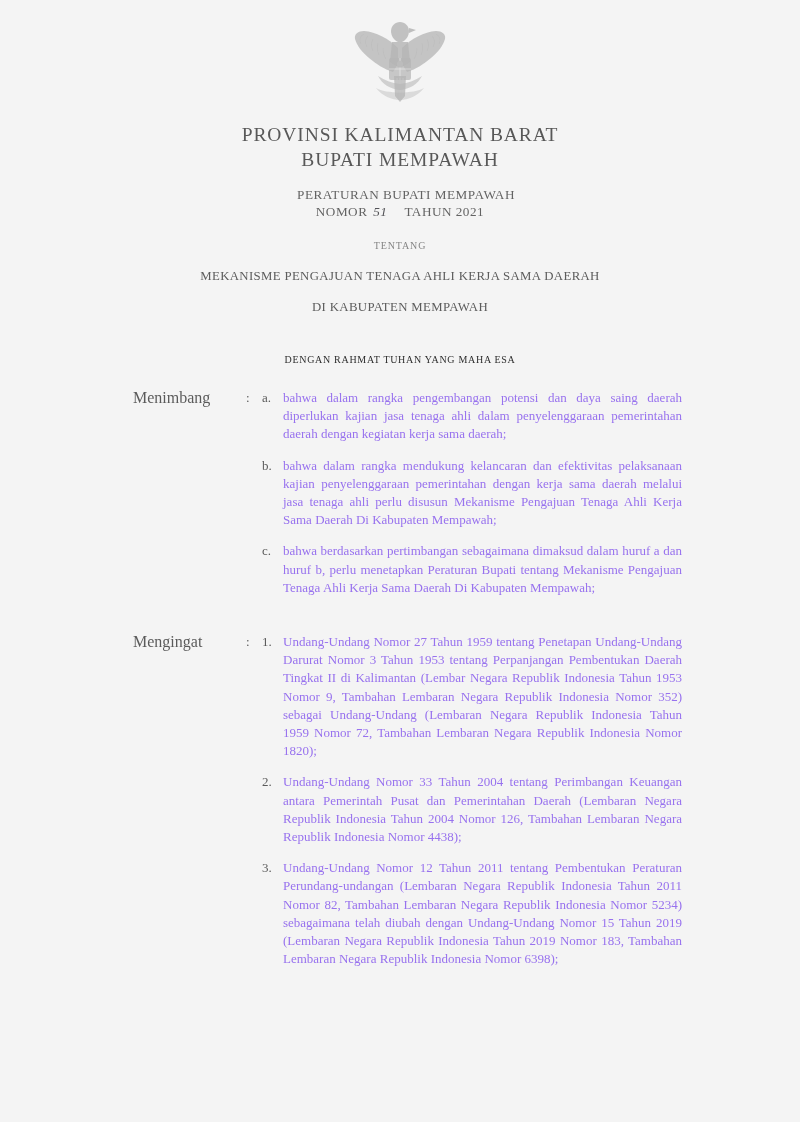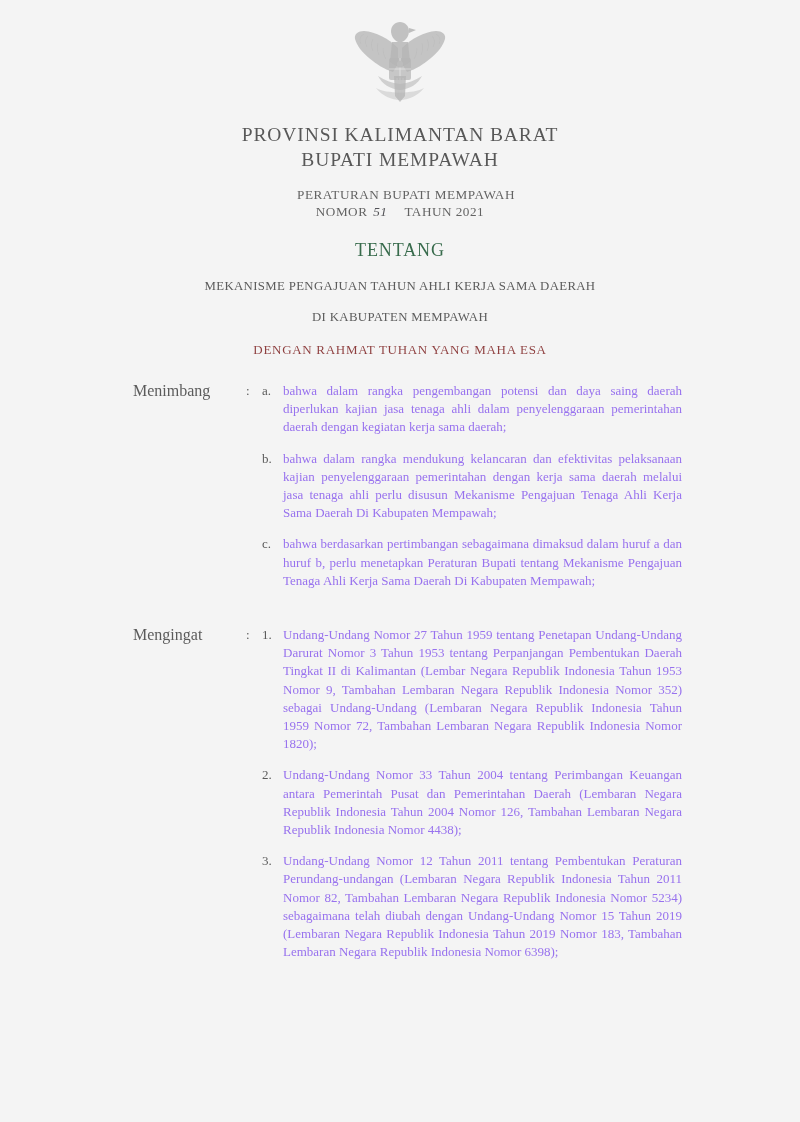--- a/index.html
+++ b/index.html
@@ -70,37 +70,37 @@
     line-height: 17px;
     color: #4a4a4a;
   }
   .nomor-val {
     font-style: italic;
     font-family: "Liberation Serif", serif;
     padding: 0 2px;
     color: #35353a;
   }
   .t-tentang {
-    font-size: 18px;
+    font-size: 10px;
     letter-spacing: 0.9px;
     margin-top: 20px;
-    color: #14532d;
+    color: #737373;
   }
   .t-subject {
     font-size: 12.8px;
     letter-spacing: 0.35px;
     line-height: 18px;
     margin-top: 16px;
     color: #414141;
   }
   .t-rahmat {
-    font-size: 13px;
+    font-size: 10px;
     letter-spacing: 0.7px;
-    margin-top: 16px;
-    color: #7f1d1d;
+    margin-top: 38px;
+    color: #000000;
   }
   .t-bupati {
     font-size: 12.6px;
     letter-spacing: 0.6px;
     margin-top: 22px;
     color: #464646;
   }
 
   
   .clause-group {
@@ -197,21 +197,21 @@
     <div class="nomor-line">
       <span>NOMOR</span>
       <span class="nomor-val">51</span>
       &nbsp;&nbsp;
       <span>TAHUN</span>
       <span>2021</span>
     </div>
 
     <div class="t-tentang">TENTANG</div>
 
-    <div class="t-subject">MEKANISME PENGAJUAN TAHUN AHLI KERJA SAMA DAERAH</div>
+    <div class="t-subject">MEKANISME PENGAJUAN TENAGA AHLI KERJA SAMA DAERAH</div>
     <div class="t-subject" style="margin-top:13px">DI KABUPATEN MEMPAWAH</div>
 
     <div class="t-rahmat">DENGAN RAHMAT TUHAN YANG MAHA ESA</div>
   </div>
 
   <div class="clause-group">
     <div class="clause-row">
       <div class="clause-label">Menimbang</div>
       <div class="clause-colon">:</div>
       <div class="clause-items">

